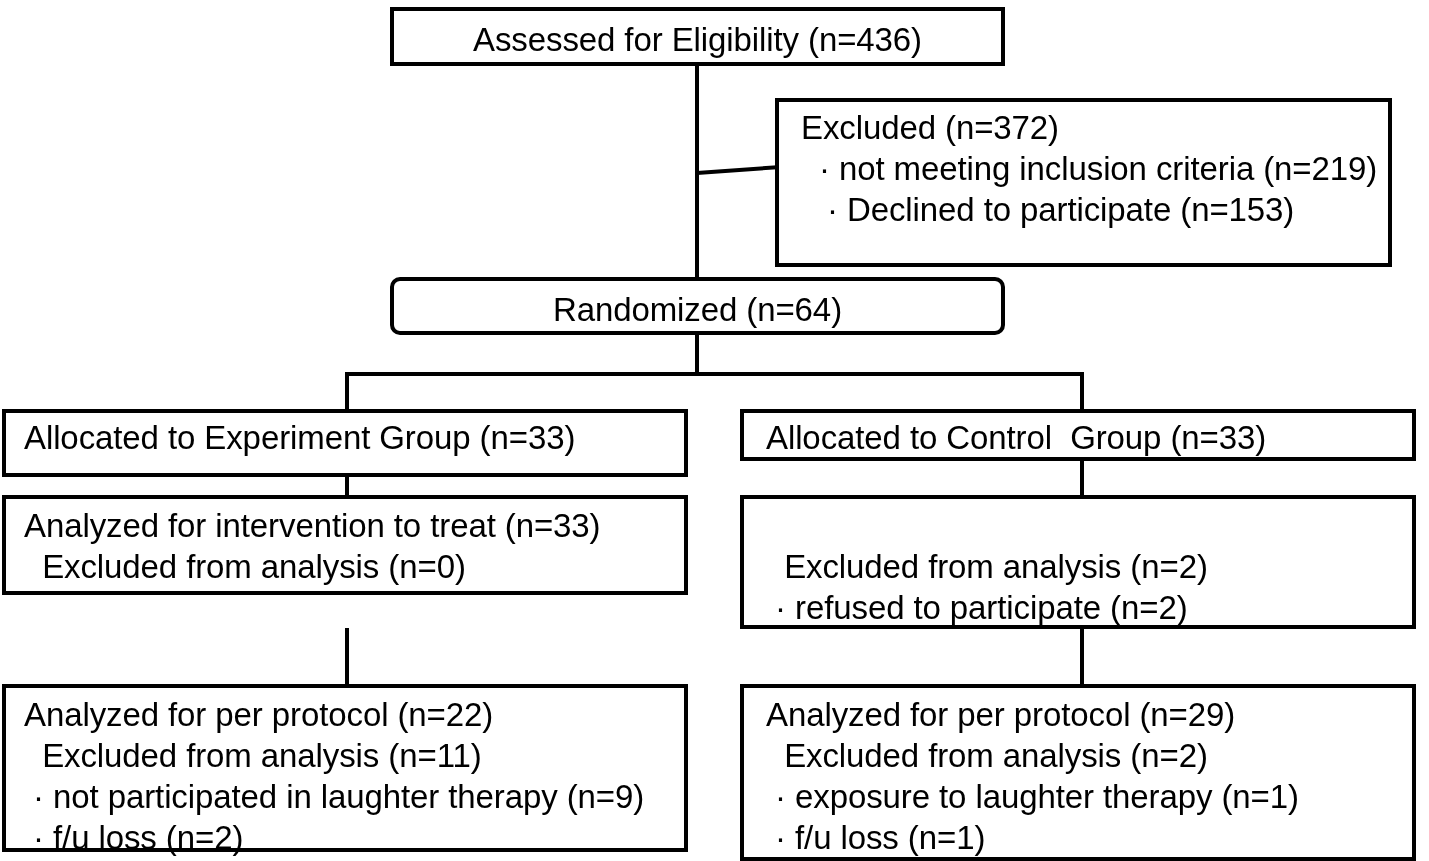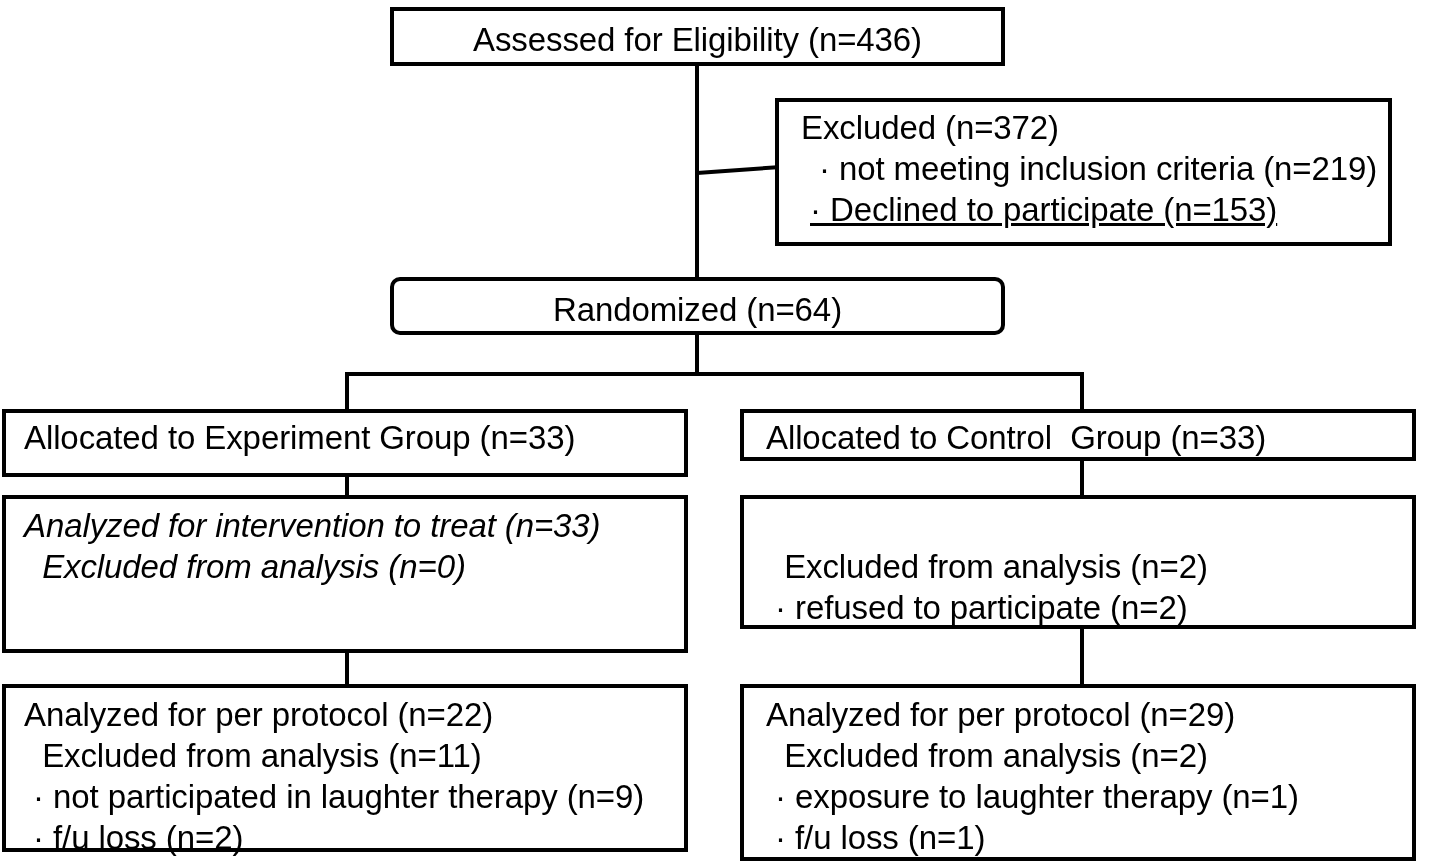--- a/index.html
+++ b/index.html
@@ -84,39 +84,39 @@
   <div class="connector vline" style="left:345px; top:628px; height:58px;"></div>
 
   <div class="connector vline" style="left:1080px; top:458px; height:38px;"></div>
 
   <div class="connector vline" style="left:1080px; top:628px; height:58px;"></div>
 
   <div class="box centered" style="left:390px; top:7px; width:615px; height:59px;">
     <div class="box-text" style="top:8px;">Assessed for Eligibility (n=436)</div>
   </div>
 
-  <div class="box left-aligned" style="left:775px; top:98px; width:617px; height:148px;">
+  <div class="box left-aligned" style="left:775px; top:98px; width:617px; height:169px;">
     <div class="box-text" style="top:5px;">Excluded (n=372)</div>
     <div class="box-text" style="top:46px; left:40px;">· not meeting inclusion criteria (n=219)</div>
-    <div class="box-text" style="top:87px; left:31px;text-decoration:underline;">· Declined to participate (n=153)</div>
+    <div class="box-text" style="top:87px; left:48px;">· Declined to participate (n=153)</div>
   </div>
 
   <div class="box centered" style="left:390px; top:277px; width:615px; height:58px;border-radius:10px;">
     <div class="box-text" style="top:8px;">Randomized (n=64)</div>
   </div>
 
   <div class="box left-aligned" style="left:2px; top:409px; width:686px; height:68px;">
     <div class="box-text" style="top:4px; left:18px;">Allocated to Experiment Group (n=33)</div>
   </div>
 
   <div class="box left-aligned" style="left:740px; top:409px; width:676px; height:52px;">
     <div class="box-text" style="top:4px; left:22px;">Allocated to Control  Group (n=33)</div>
   </div>
 
-  <div class="box left-aligned" style="left:2px; top:495px; width:686px; height:158px;font-style:italic;">
+  <div class="box left-aligned" style="left:2px; top:495px; width:686px; height:100px;">
     <div class="box-text" style="top:6px; left:18px;">Analyzed for intervention to treat (n=33)</div>
     <div class="box-text" style="top:47px; left:18px;">  Excluded from analysis (n=0)</div>
     <div class="box-text" style="top:88px; left:18px;"></div>
   </div>
 
   <div class="box left-aligned" style="left:740px; top:495px; width:676px; height:134px;">
     <div class="box-text" style="top:47px; left:22px;">  Excluded from analysis (n=2)</div>
     <div class="box-text" style="top:88px; left:22px;"> · refused to participate (n=2)</div>
   </div>
 

